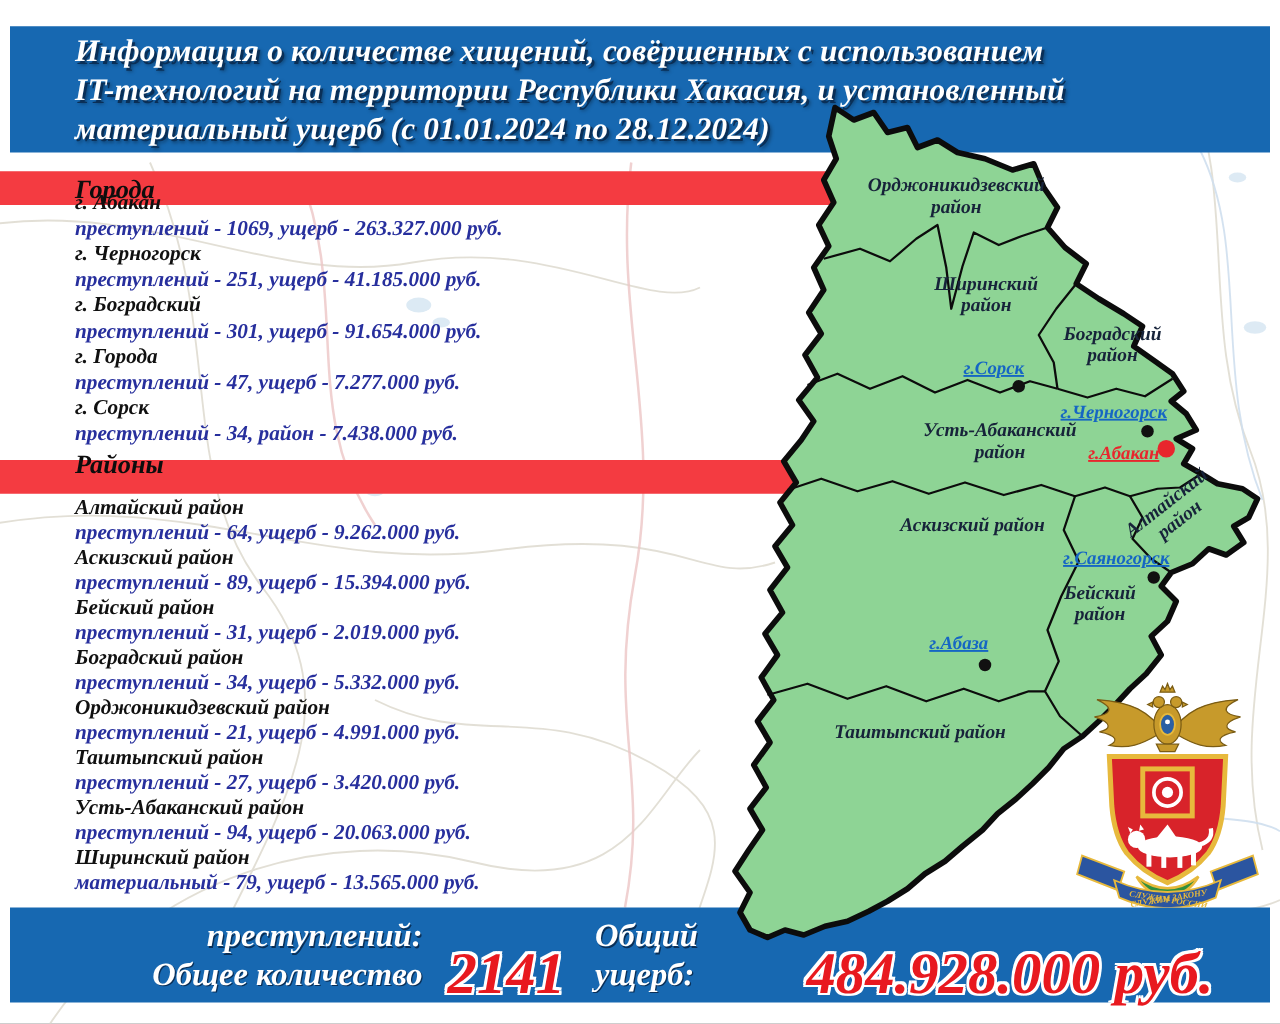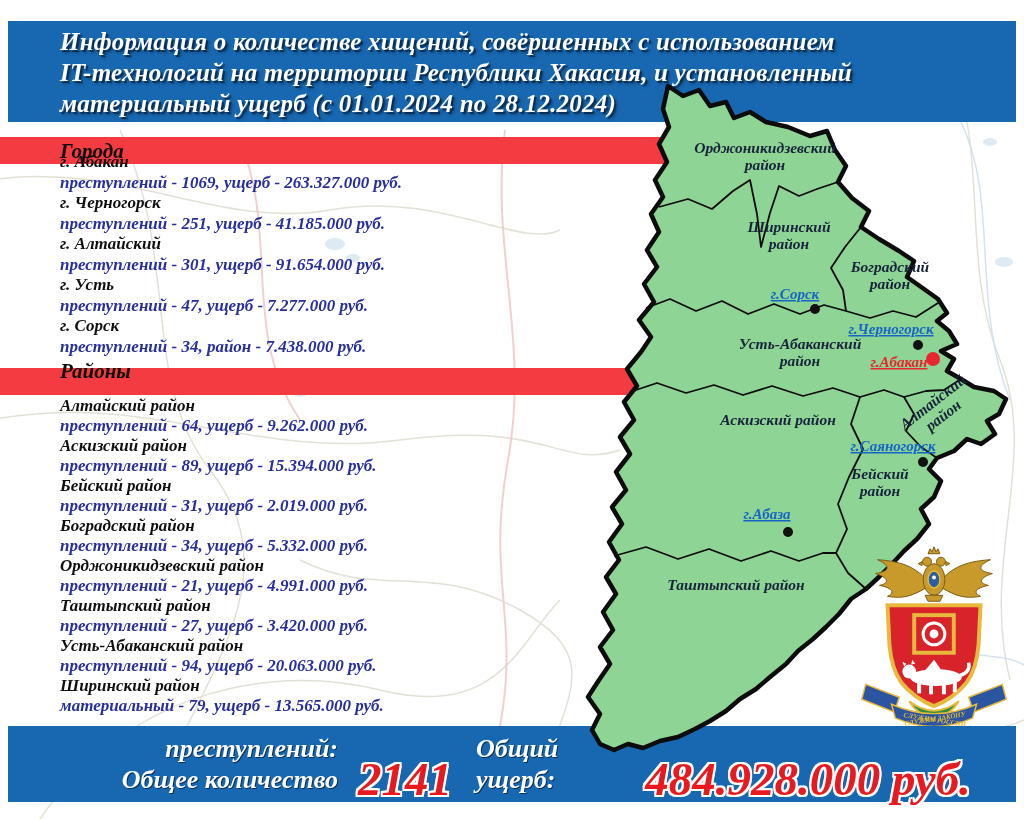--- a/index.html
+++ b/index.html
@@ -105,23 +105,23 @@
     </div>
     <div class="f-num n2">484.928.000 руб.</div>
   </div>
 
   <div class="sec-head head-cities">Города</div>
   <div class="rows" id="city-rows">
       <div class="ename">г. Абакан</div>
       <div class="estats">преступлений - 1069, ущерб - 263.327.000 руб.</div>
       <div class="ename">г. Черногорск</div>
       <div class="estats">преступлений - 251, ущерб - 41.185.000 руб.</div>
-      <div class="ename">г. Алтайский</div>
+      <div class="ename">г. Боградский</div>
       <div class="estats">преступлений - 301, ущерб - 91.654.000 руб.</div>
-      <div class="ename">г. Усть</div>
+      <div class="ename">г. Города</div>
       <div class="estats">преступлений - 47, ущерб - 7.277.000 руб.</div>
       <div class="ename">г. Сорск</div>
       <div class="estats">преступлений - 34, район - 7.438.000 руб.</div>
     </div>
   <div class="sec-head head-districts">Районы</div>
   <div class="rows" id="district-rows">
       <div class="ename">Алтайский район</div>
       <div class="estats">преступлений - 64, ущерб - 9.262.000 руб.</div>
       <div class="ename">Аскизский район</div>
       <div class="estats">преступлений - 89, ущерб - 15.394.000 руб.</div>

